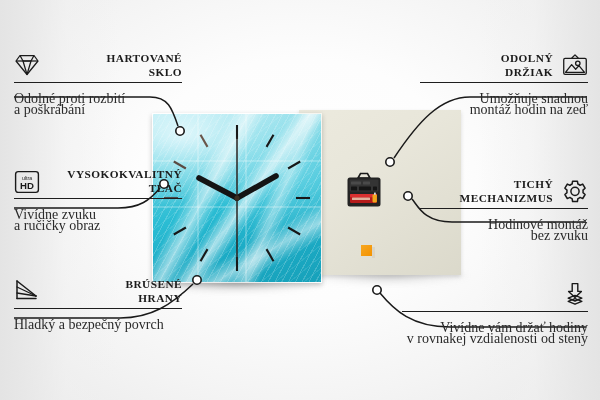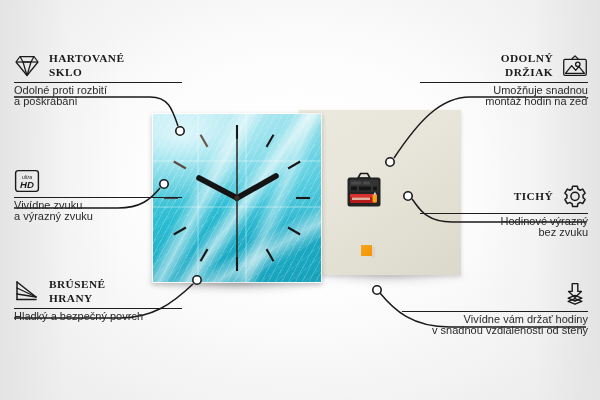--- a/index.html
+++ b/index.html
@@ -63,41 +63,41 @@
   }
   .feat-title {
     font-family: "Liberation Serif", serif;
     font-weight: bold;
     font-size: 11.3px;
     line-height: 13.6px;
     letter-spacing: 0.45px;
     color: #1b1b1b;
     text-transform: uppercase;
     flex: 1;
+    text-align: right;
   }
   .feat-rule {
     height: 0;
     border-top: 1.1px solid #1e1e1e;
     margin-top: 3px;
   }
   .feat-desc {
-    font-family: Liberation Sans, sans-serif;
-    font-size: 11px;
+    font-family: Liberation Serif, serif;
+    font-size: 14px;
     line-height: 10.6px;
     color: #2a2a2a;
-    margin-top: 2px;
+    margin-top: 11px;
   }
   .feat-icon {
     width: 26px;
     height: 26px;
     flex: 0 0 26px;
     display: flex;
-    align-items: center;
+    align-items: flex-start;
     justify-content: center;
-    font-style: italic;
   }
   .feat-icon svg { display: block; }
 
   
   #clock-shadow {
     position: absolute;
     left: 146px;
     top: 278px;
     width: 178px;
     height: 16px;
@@ -326,23 +326,24 @@
 
   <div class="feature left" style="top:168px;">
     <div class="feat-head">
       <span class="feat-icon">
         <svg width="26" height="26" viewBox="0 0 26 26">
           <rect x="1.6" y="2.6" width="22.8" height="20.8" rx="2.6" fill="none" stroke="#1a1a1a" stroke-width="1.4"></rect>
           <text x="13" y="11.4" text-anchor="middle" font-family="Liberation Sans, sans-serif" font-size="5.2" fill="#1a1a1a">ultra</text>
           <text x="13" y="20.2" text-anchor="middle" font-family="Liberation Sans, sans-serif" font-size="9.6" font-weight="bold" fill="#1a1a1a">HD</text>
         </svg>
       </span>
-    </div>
-    <div class="feat-rule"></div>
-    <div class="feat-desc"><span>Vivídne zvuku</span><br><span>a výrazný zvuku</span></div>
+      <span class="feat-title"><span>VYSOKOKVALITNÝ</span><br><span>TLAČ</span></span>
+    </div>
+    <div class="feat-rule"></div>
+    <div class="feat-desc"><span>Vivídne zvuku</span><br><span>a ručičky obraz</span></div>
   </div>
 
   <div class="feature right" style="top:52px;">
     <div class="feat-head">
       <span class="feat-icon">
         <svg width="27" height="24" viewBox="0 0 27 24">
           <g fill="none" stroke="#1a1a1a" stroke-width="1.35" stroke-linejoin="round">
             <path d="M10,5 L13.5,1.5 L17,5"></path>
             <rect x="1.8" y="5.2" width="23.4" height="16.6" rx="1.4"></rect>
             <path d="M3.6,19.6 L10,11.6 L14.2,16.4 L17.6,12.6 L23.4,19.6 Z"></path>
@@ -368,45 +369,45 @@
             <path d="M3,2 L3,19.5"></path>
           </g>
         </svg>
       </span>
       <span class="feat-title"><span>BRÚSENÉ</span><br><span>HRANY</span></span>
     </div>
     <div class="feat-rule"></div>
     <div class="feat-desc"><span>Hladký a bezpečný povrch</span></div>
   </div>
 
-  <div class="feature right" style="top:184px;">
+  <div class="feature right" style="top:178px;">
     <div class="feat-head">
       <span class="feat-icon">
         <svg width="26" height="26" viewBox="0 0 26 26">
           <g fill="none" stroke="#1a1a1a" stroke-width="1.5" stroke-linejoin="round">
             <path d="M10.6,2.2 L15.4,2.2 L15.9,5.0 A8.2,8.2 0 0,1 18.1,6.3 L20.7,5.1 L23.1,9.2 L21.0,11.1 A8.2,8.2 0 0,1 21.0,13.6 L23.1,15.5 L20.7,19.6 L18.1,18.4 A8.2,8.2 0 0,1 15.9,19.7 L15.4,22.5 L10.6,22.5 L10.1,19.7 A8.2,8.2 0 0,1 7.9,18.4 L5.3,19.6 L2.9,15.5 L5.0,13.6 A8.2,8.2 0 0,1 5.0,11.1 L2.9,9.2 L5.3,5.1 L7.9,6.3 A8.2,8.2 0 0,1 10.1,5.0 Z"></path>
             <circle cx="13" cy="12.35" r="4.1"></circle>
           </g>
         </svg>
       </span>
-      <span class="feat-title"><span>TICHÝ</span><br></span>
-    </div>
-    <div class="feat-rule"></div>
-    <div class="feat-desc"><span>Hodinové výrazný</span><br><span>bez zvuku</span></div>
+      <span class="feat-title"><span>TICHÝ</span><br><span>MECHANIZMUS</span></span>
+    </div>
+    <div class="feat-rule"></div>
+    <div class="feat-desc"><span>Hodinové montáž</span><br><span>bez zvuku</span></div>
   </div>
 
   <div class="feature right" style="top:282px; width:186px;">
     <div class="feat-head">
       <span class="feat-icon">
         <svg width="26" height="26" viewBox="0 0 26 26">
           <g fill="none" stroke="#1a1a1a" stroke-width="1.4" stroke-linejoin="round">
             <path d="M10.2,1.6 L15.8,1.6 L15.8,9.4 L19.4,9.4 L13,15.6 L6.6,9.4 L10.2,9.4 Z"></path>
             <path d="M6.2,16.2 L13,13.4 L19.8,16.2 L13,19.0 Z"></path>
             <path d="M6.2,19.4 L13,16.6 L19.8,19.4 L13,22.2 Z"></path>
           </g>
         </svg>
       </span>
     </div>
     <div class="feat-rule"></div>
-    <div class="feat-desc"><span>Vivídne vám držať hodiny</span><br><span>v snadnou vzdialenosti od steny</span></div>
+    <div class="feat-desc"><span>Vivídne vám držať hodiny</span><br><span>v rovnakej vzdialenosti od steny</span></div>
   </div>
 
 </div>
 
 </body></html>

